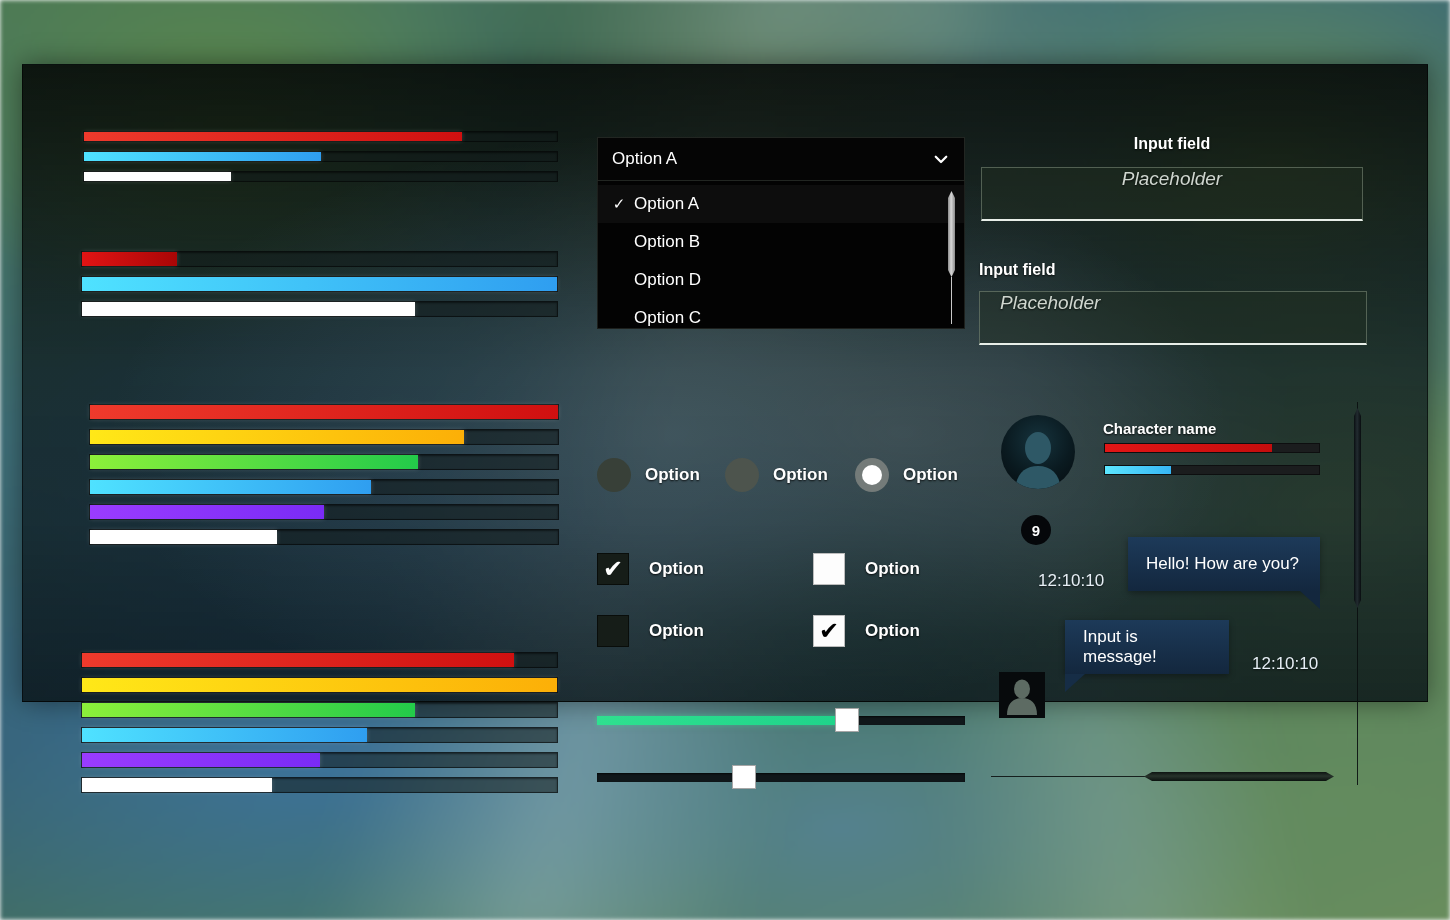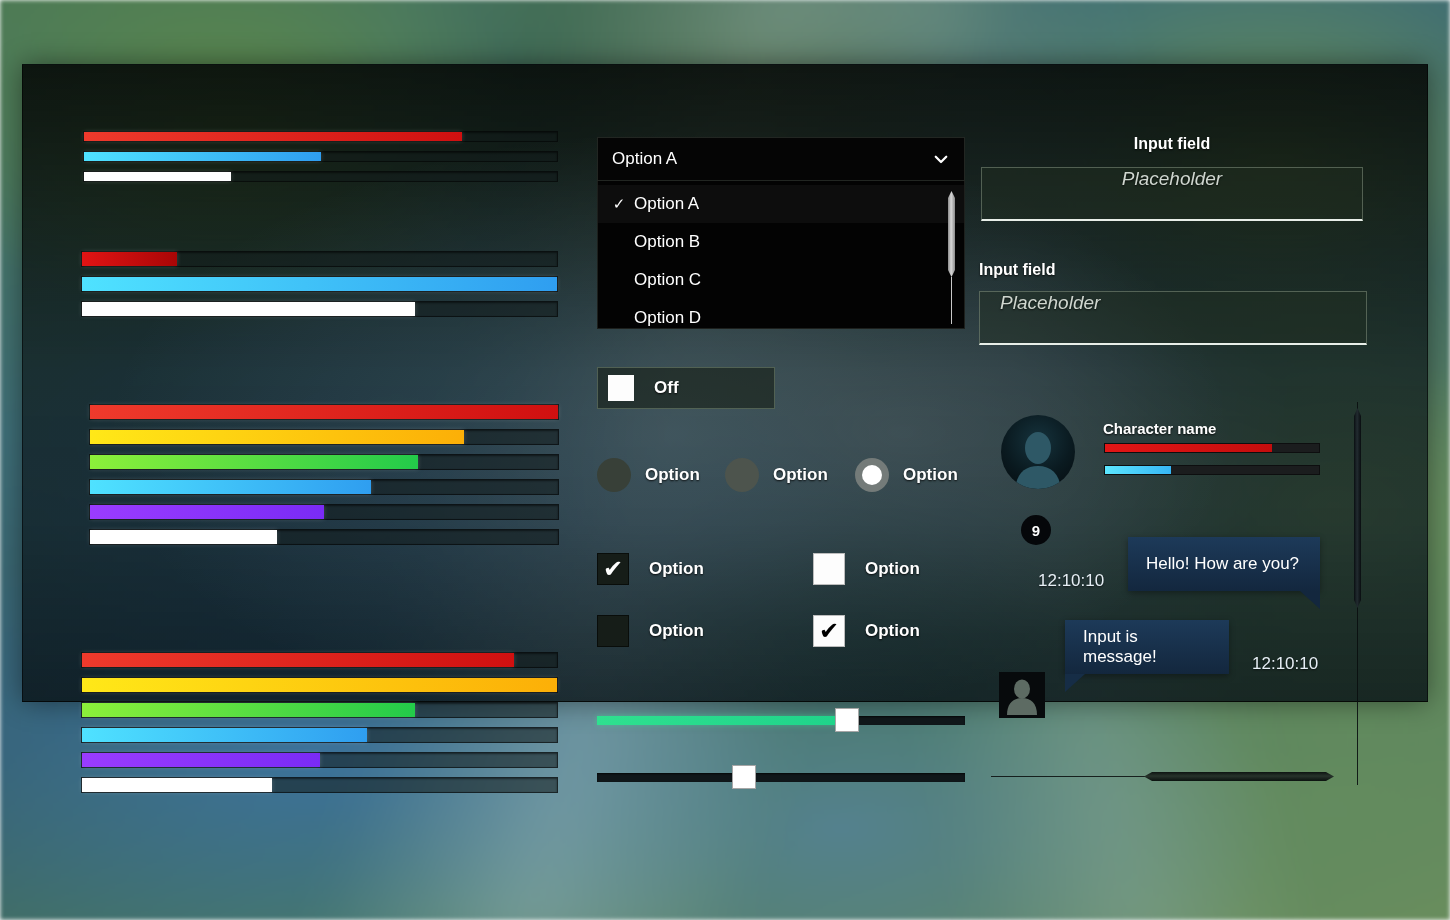--- a/index.html
+++ b/index.html
@@ -410,37 +410,33 @@
       <div class="dd-item selected">
         <span class="dd-check">✓</span>
         <span>Option A</span>
       </div>
       <div class="dd-item">
         <span class="dd-check"></span>
         <span>Option B</span>
       </div>
       <div class="dd-item">
         <span class="dd-check"></span>
-        <span>Option C</span>
+        <span>Option D</span>
       </div>
       <div class="dd-item">
         <span class="dd-check"></span>
-        <span>Option D</span>
+        <span>Option C</span>
       </div>
       <div class="dd-scroll-track">
         <div class="dd-scroll-thumb"></div>
         <div class="dd-scroll-line"></div>
       </div>
     </div>
   </div>
 
-  <div class="tgl off" style="left:574px; top:302px; width:178px;">
-    <span class="box"></span>
-    <span class="txt">Off</span>
-  </div>
 
   <div class="radio-row" style="left:574px; top:393px; width:390px;">
     <div class="radio-item" style="width:128px;">
       <span class="radio normal"></span>
       <span class="radio-label">Option</span>
     </div>
     <div class="radio-item" style="width:130px;">
       <span class="radio hover"></span>
       <span class="radio-label">Option</span>
     </div>

